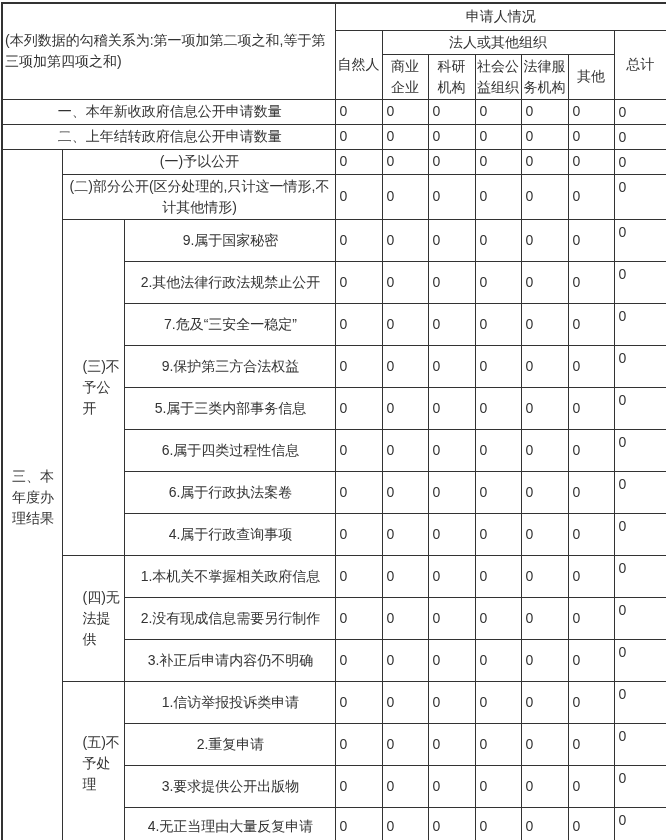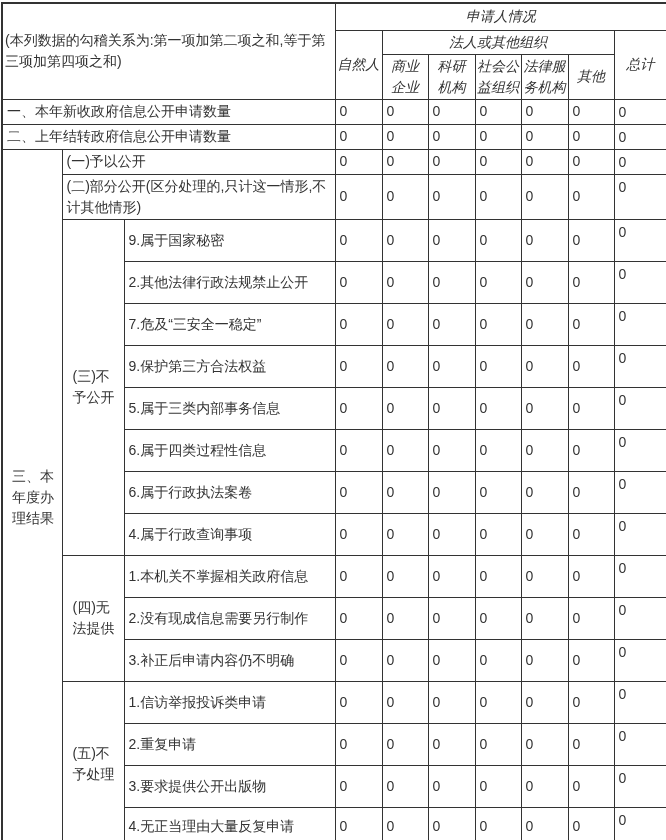--- a/index.html
+++ b/index.html
@@ -21,26 +21,26 @@
   }
   td {
     border: 1px solid #333333;
     font-size: 14px;
     line-height: 21px;
     padding: 1px 2px 1px 4px;
     vertical-align: middle;
     overflow: hidden;
     word-break: break-all;
   }
-  td.center { text-align: center; padding: 1px 1px; font-style: italic; }
+  td.center { text-align: center; padding: 1px 1px; }
   td.pre { white-space: pre-line; }
   td.corner { padding: 1px 4px 1px 2px; margin-left: 30px; }
-  td.lbl { padding-left: 4px; }
+  td.lbl { padding-left: 4px; text-align: center; }
   td.seclbl { padding-left: 9px; }
-  td.glbl { padding-left: 10px; }
+  td.glbl { padding-left: 20px; }
   td.val { padding-left: 4px; }
   td.col-total { vertical-align: top; padding-top: 2px; }
   tr.hr1 { height: 27px; }
   tr.hr2 { height: 21px; }
   tr.hr3 { height: 41px; }
   tr.h23 { height: 23px; }
   tr.h22 { height: 22px; }
   tr.h44 { height: 44px; padding-left: 42px; }
   tr.h42 { height: 42px; }
   tr.h40 { height: 40px; }

